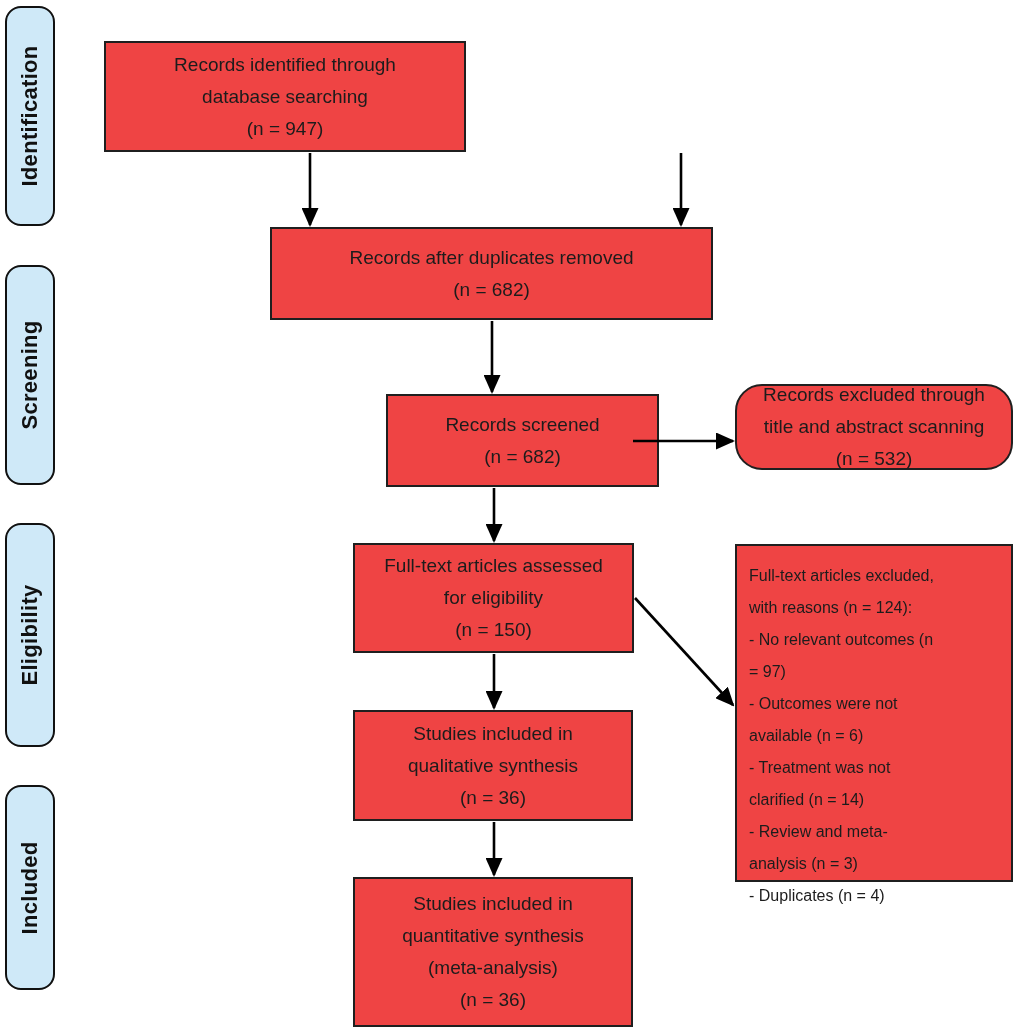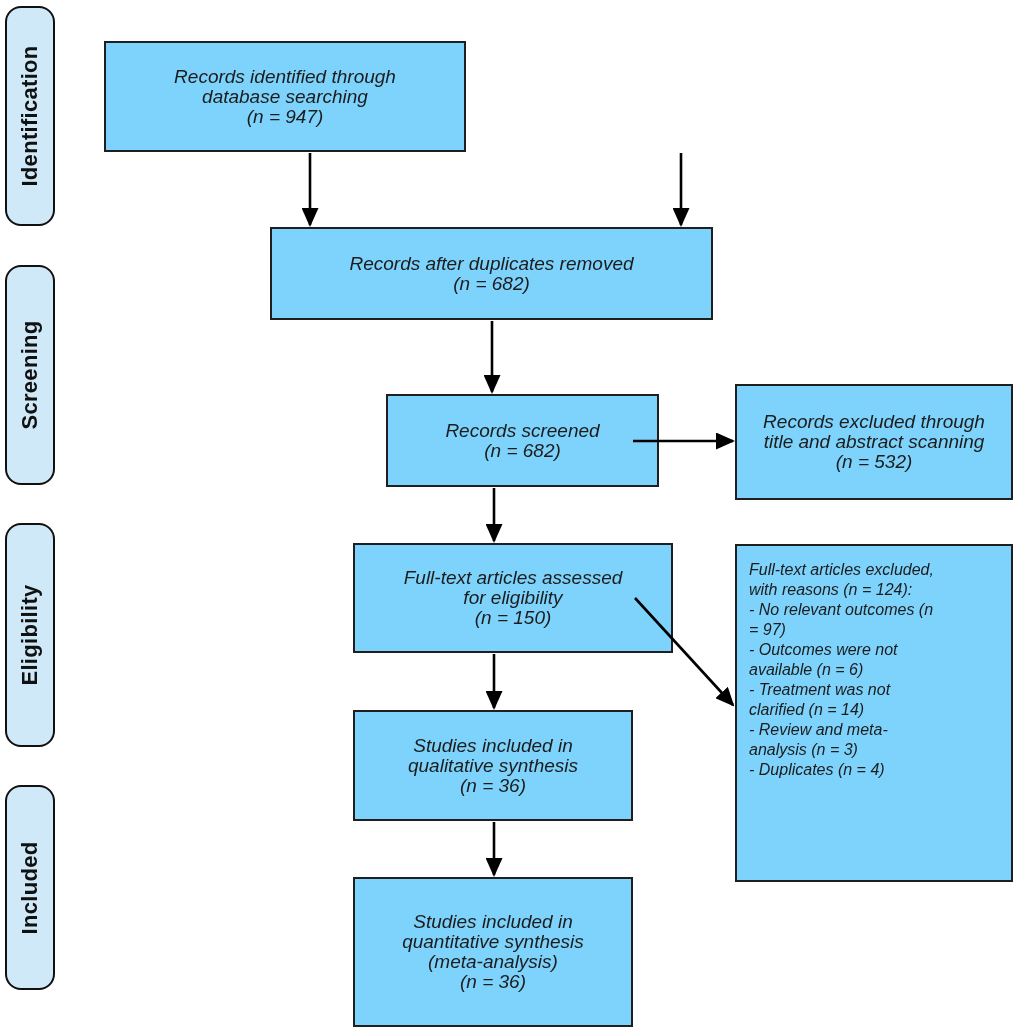--- a/index.html
+++ b/index.html
@@ -39,47 +39,46 @@
     transform: rotate(-90deg);
     white-space: nowrap;
     font-weight: bold;
     font-size: 22px;
     letter-spacing: 0.3px;
     color: #111111;
   }
   .box {
     position: absolute;
     border: 2.5px solid #1f1f1f;
-    background: #7dd3fc;
+    background: #ef4444;
     box-sizing: border-box;
     display: flex;
     flex-direction: column;
     align-items: center;
     justify-content: center;
     text-align: center;
     white-space: pre-line;
     font-size: 19px;
-    line-height: 20px;
+    line-height: 32px;
     color: #1c1c1c;
     padding: 4px 8px;
-    font-style: italic;
   }
   .box.left-align {
     align-items: flex-start;
     justify-content: flex-start;
     text-align: left;
     padding: 14px 10px 10px 12px;
     font-size: 16px;
   }
   #box-db-search        { left: 104px; top: 41px;  width: 362px; height: 111px; }
   #box-other-sources    { left: 522px; top: 41px;  width: 363px; height: 111px; }
   #box-dedup            { left: 270px; top: 227px; width: 443px; height: 93px;  }
   #box-screened         { left: 359px; top: 394px; width: 273px; height: 93px; margin-left: 27px;  }
-  #box-excl-screening   { left: 735px; top: 384px; width: 278px; height: 116px; }
-  #box-fulltext         { left: 353px; top: 543px; width: 320px; height: 110px; }
+  #box-excl-screening   { left: 735px; top: 384px; width: 278px; height: 86px; border-radius: 27px; }
+  #box-fulltext         { left: 353px; top: 543px; width: 281px; height: 110px; }
   #box-excl-fulltext    { left: 735px; top: 544px; width: 278px; height: 338px; }
   #box-qualitative      { left: 353px; top: 710px; width: 280px; height: 111px; }
   #box-quantitative     { left: 353px; top: 877px; width: 280px; height: 150px; }
   #stage-identification { top: 6px;   height: 220px; }
   #stage-screening      { top: 265px; height: 220px; }
   #stage-eligibility    { top: 523px; height: 224px; }
   #stage-included       { top: 785px; height: 205px; }
 </style>
 </head>
 <body>

